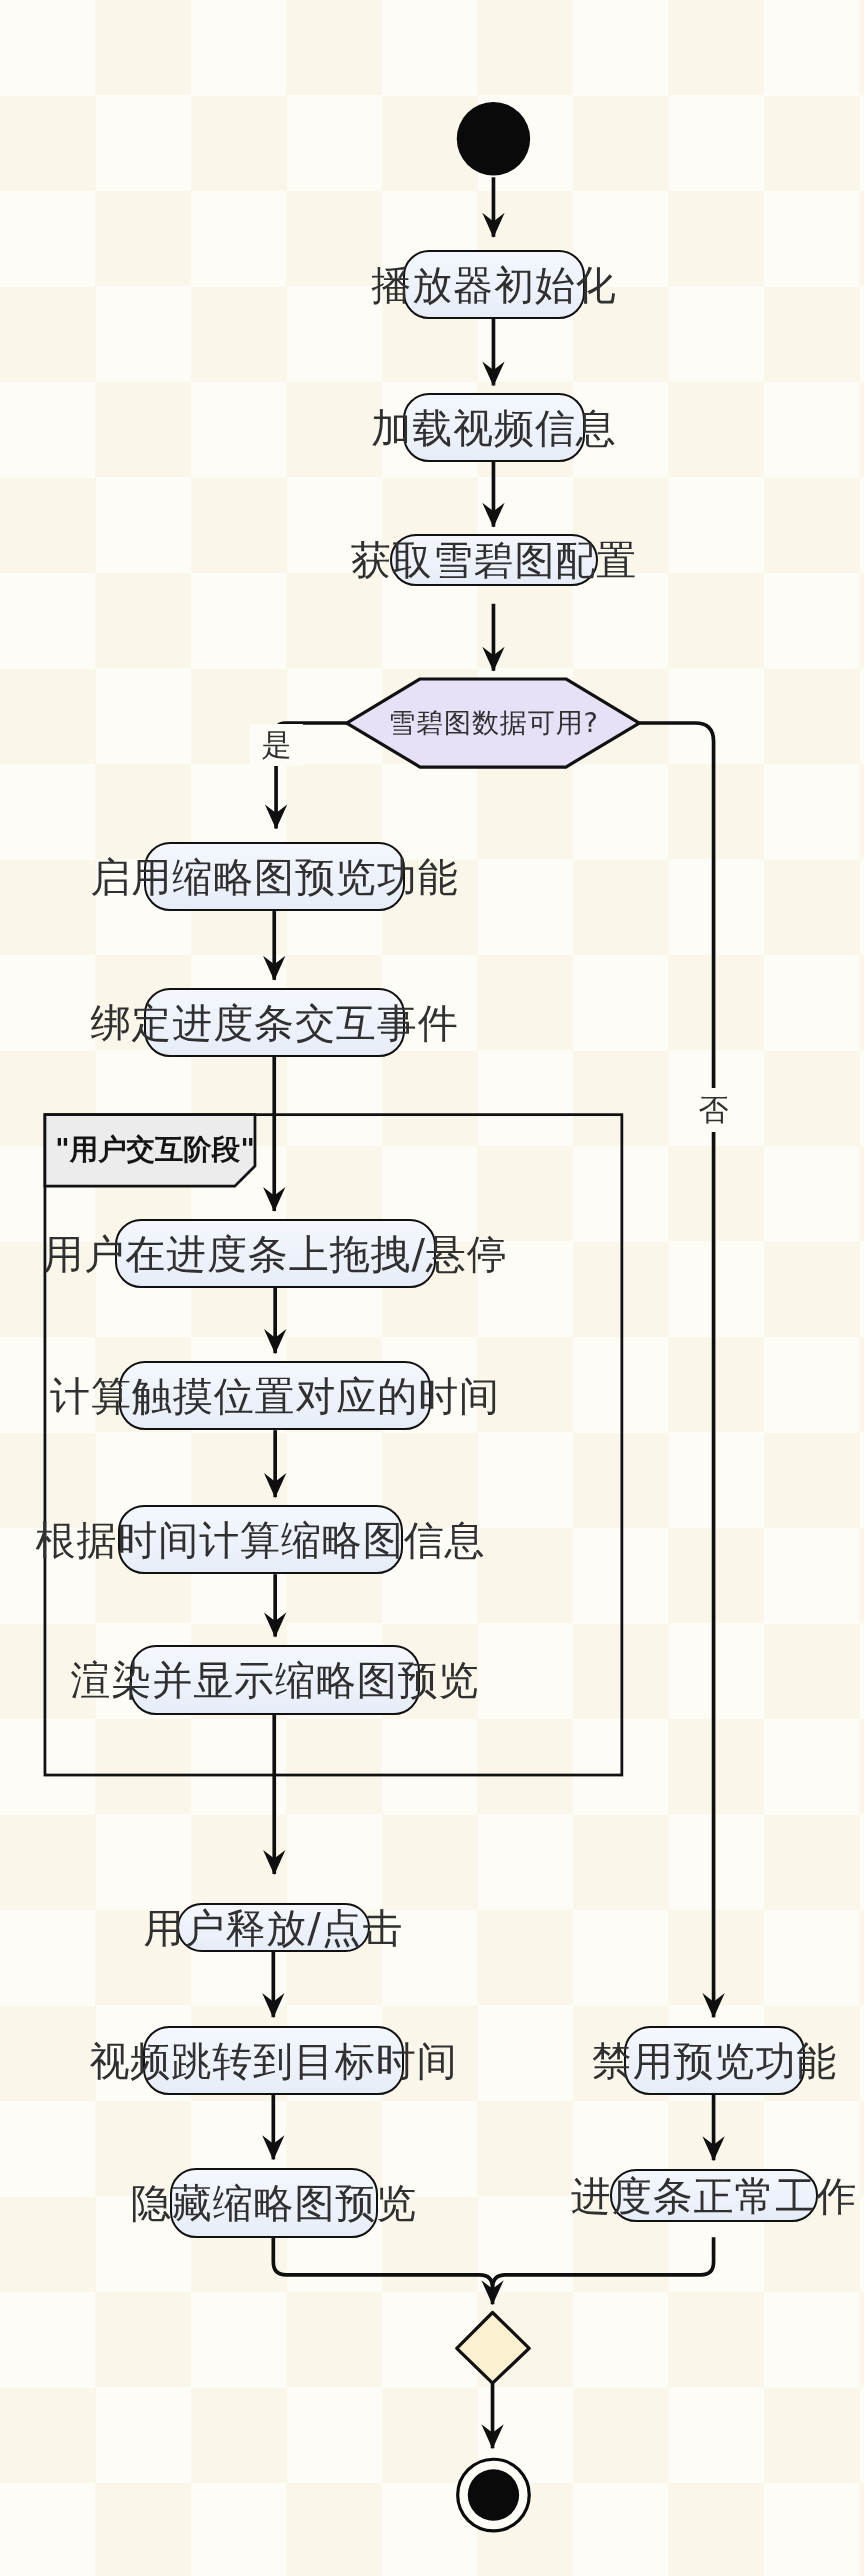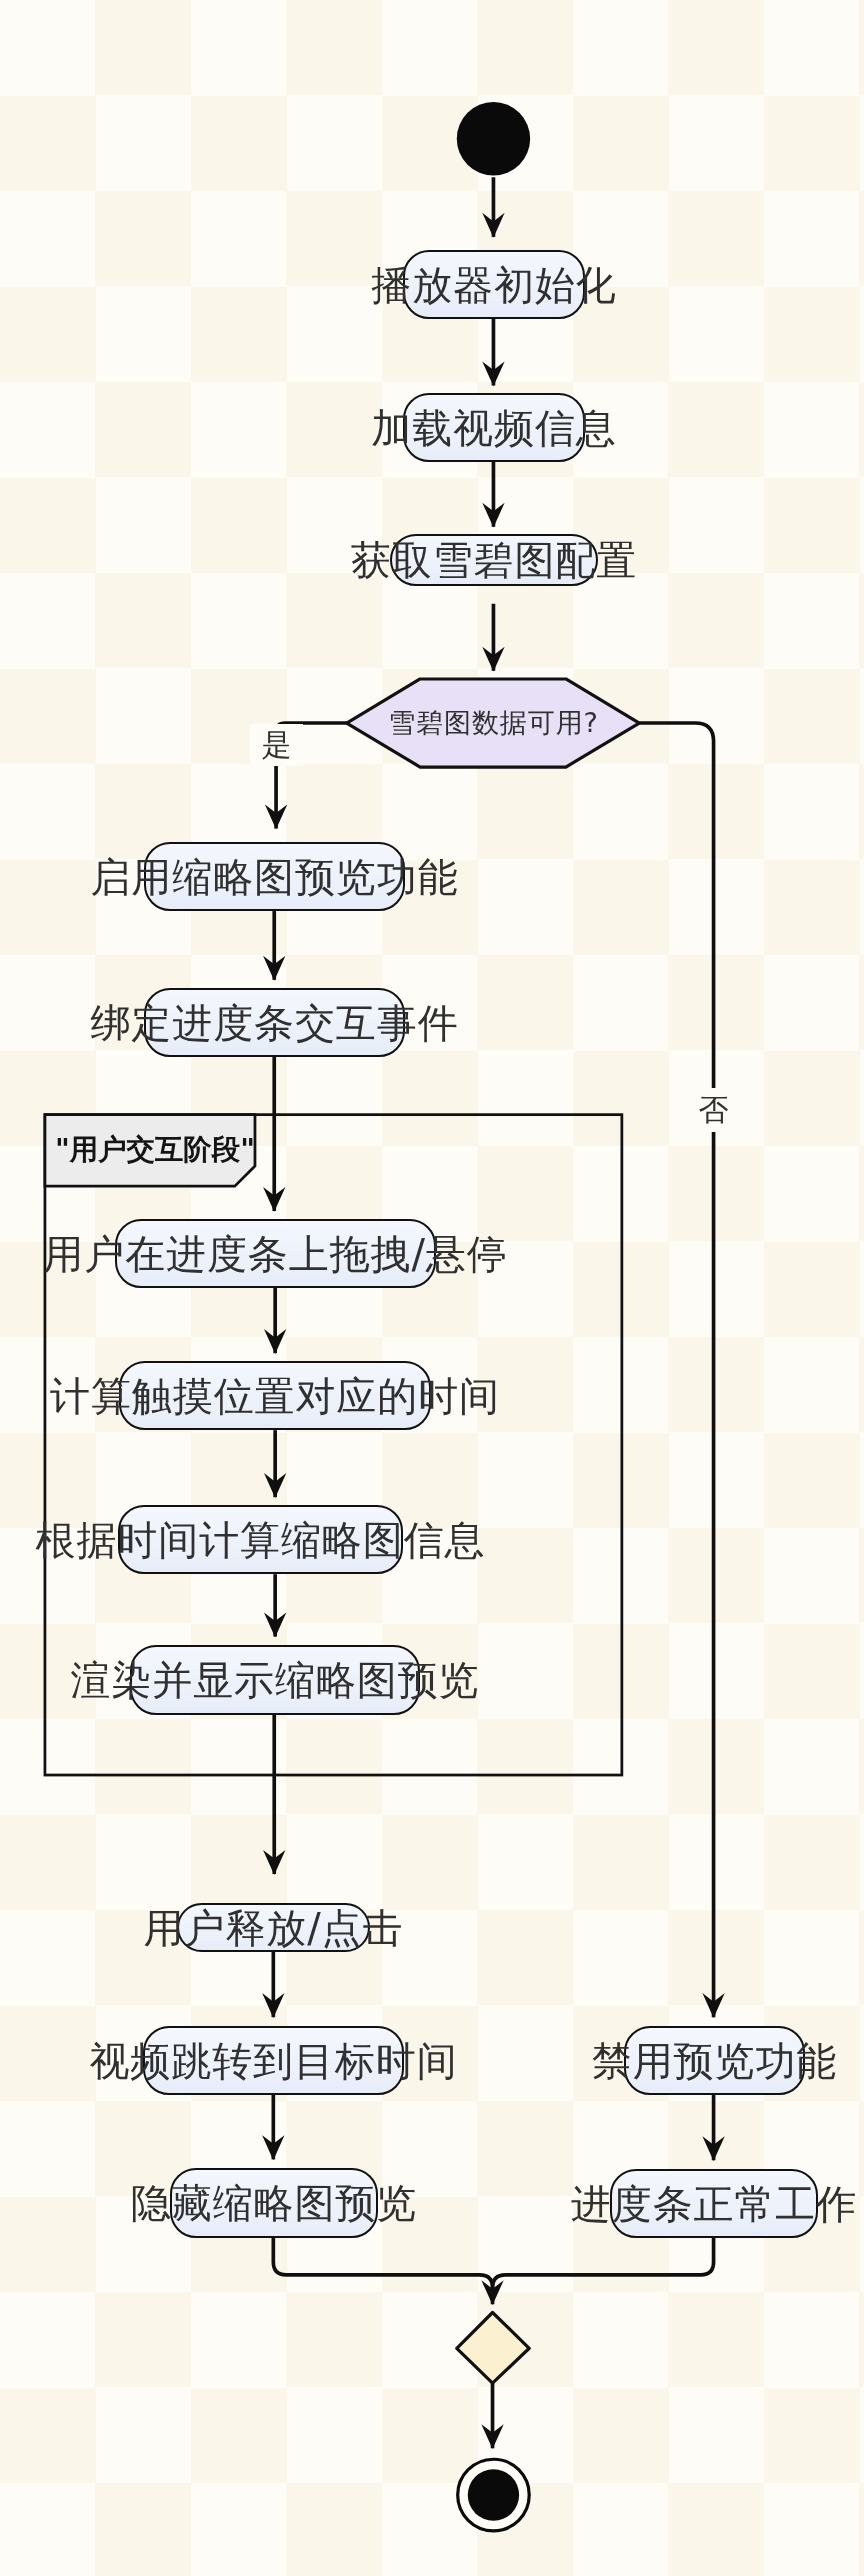--- a/index.html
+++ b/index.html
@@ -102,21 +102,21 @@
 <div class="node" style="left:144px;top:842px;width:261px;height:69px;">启用缩略图预览功能</div>
 <div class="node" style="left:144px;top:988px;width:261px;height:69px;">绑定进度条交互事件</div>
 <div class="node" style="left:115px;top:1219px;width:321px;height:69px;">用户在进度条上拖拽/悬停</div>
 <div class="node" style="left:119px;top:1361px;width:312px;height:69px;">计算触摸位置对应的时间</div>
 <div class="node" style="left:118px;top:1505px;width:285px;height:69px;">根据时间计算缩略图信息</div>
 <div class="node" style="left:130px;top:1645px;width:290px;height:70px;">渲染并显示缩略图预览</div>
 <div class="node" style="left:177px;top:1882px;width:193px;height:49px;margin-top:21px;">用户释放/点击</div>
 <div class="node" style="left:143px;top:2026px;width:261px;height:69px;">视频跳转到目标时间</div>
 <div class="node" style="left:170px;top:2168px;width:208px;height:70px;">隐藏缩略图预览</div>
 <div class="node" style="left:624px;top:2026px;width:181px;height:69px;">禁用预览功能</div>
-<div class="node" style="left:610px;top:2169px;width:208px;height:69px;">进度条正常工作</div>
+<div class="node" style="left:610px;top:2169px;width:208px;height:53px;">进度条正常工作</div>
 
 <div class="overlay-label" style="left:347px;top:679px;width:293px;height:88px;">雪碧图数据可用?</div>
 
 <div class="partition-label" style="left:55px;top:1127px;width:193px;height:46px;">"用户交互阶段"</div>
 
 <div class="edge-label" style="left:250px;top:724px;width:53px;height:42px;">是</div>
 <div class="edge-label" style="left:687px;top:1088px;width:53px;height:44px;">否</div>
 
 
 </body></html>

